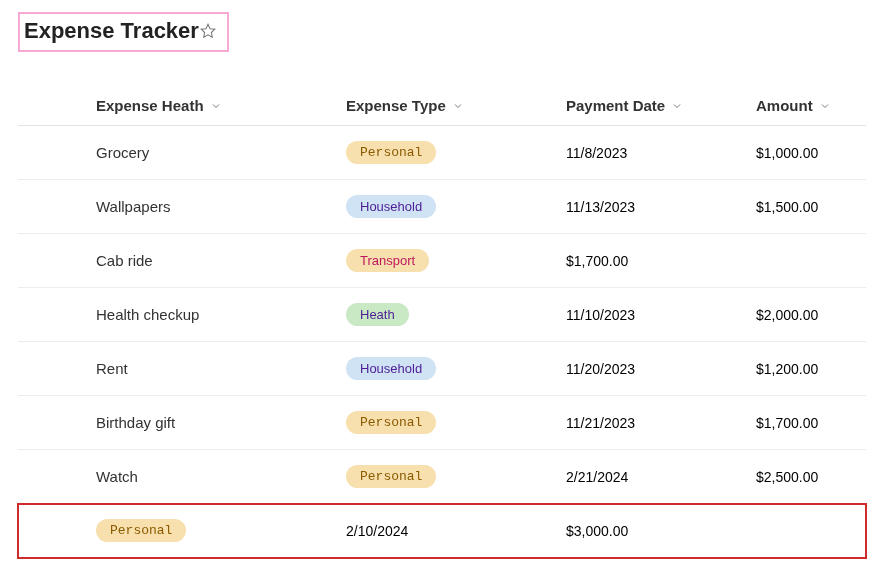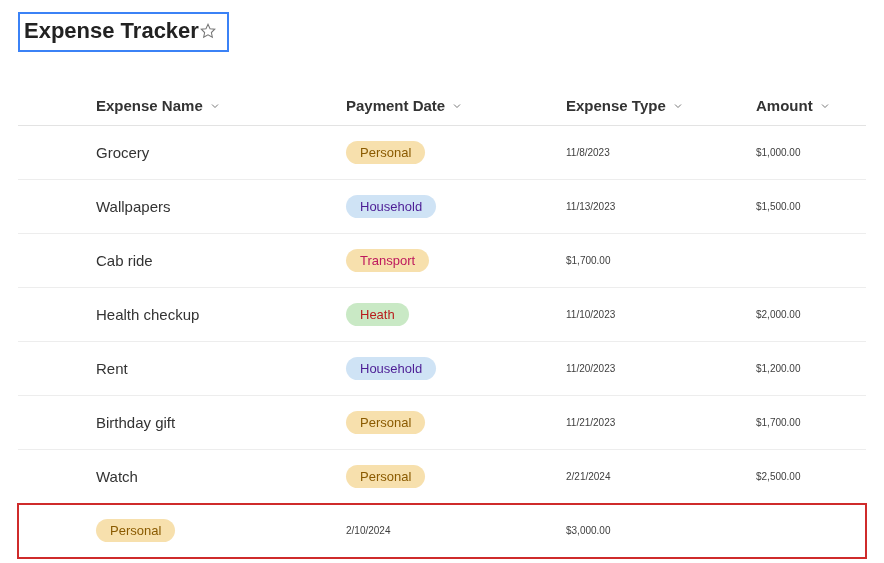--- a/index.html
+++ b/index.html
@@ -11,21 +11,21 @@
     overflow: hidden;
     color: #333;
   }
   .page { padding: 12px 18px 18px 18px; }
 
   .title-wrap {
     display: inline-flex;
     align-items: center;
     gap: 0;
     padding: 4px 10px 6px 4px;
-    border: 2px solid #3b82f6;
+    border: 2px solid #f9a8d4;
   }
   .page-title {
     font-size: 22px;
     font-weight: 600;
     color: #222;
   }
   .star {
     width: 18px; height: 18px;
     stroke: #777; stroke-width: 1.4; fill: none;
   }
@@ -55,34 +55,34 @@
     width: 12px; height: 12px;
     stroke: #555; stroke-width: 1.6; fill: none;
   }
 
   .tbody .trow {
     height: 54px;
     border-bottom: 1px solid #ededed;
   }
   .tbody .trow:first-child { border-top: none; }
   .name-cell { font-size: 15px; color: #333; display:flex; align-items:center; gap:4px;}
-  .date-cell, .amt-cell { font-size: 10px; color: #404040; }
+  .date-cell, .amt-cell { font-size: 14px; color: #000000; }
 
   .badge {
     display: inline-block;
     padding: 5px 14px;
     border-radius: 16px;
     font-size: 13px;
     font-weight: 500;
     line-height: 1;
   }
-  .badge-personal  { background:#f7e0ad; color:#8a5a00; }
+  .badge-personal  { background:#f7e0ad; color:#8a5a00;font-family:Liberation Mono, monospace; }
   .badge-household { background:#cfe3f5; color:#4c1d95; }
   .badge-transport { background:#f7e0ad; color:#be185d; }
-  .badge-health    { background:#c9e9c5; color:#b91c1c; }
+  .badge-health    { background:#c9e9c5; color:#4c1d95; }
 
   .trow.highlight {
     outline: 2px solid #cf2b2b;
     outline-offset: -1px;
   }
 
   .spark {
     width: 14px; height: 14px;
     stroke:#cf2b2b; stroke-width:1.6; fill:none;
     margin-left:-14px;
@@ -97,33 +97,33 @@
     <span class="page-title">Expense Tracker</span>
     <svg class="star" viewBox="0 0 24 24">
       <polygon points="12,3 14.7,9 21,9.6 16.5,14 17.8,20.4 12,17.2 6.2,20.4 7.5,14 3,9.6 9.3,9"></polygon>
     </svg>
   </div>
 
   <div class="table">
     <div class="thead">
       <div></div>
       <div class="th">
-        <span>Expense Name</span>
+        <span>Expense Heath</span>
+        <svg class="chev" viewBox="0 0 24 24">
+            <polyline points="6,9 12,15 18,9"></polyline>
+          </svg>
+      </div>
+      <div class="th">
+        <span>Expense Type</span>
         <svg class="chev" viewBox="0 0 24 24">
             <polyline points="6,9 12,15 18,9"></polyline>
           </svg>
       </div>
       <div class="th">
         <span>Payment Date</span>
-        <svg class="chev" viewBox="0 0 24 24">
-            <polyline points="6,9 12,15 18,9"></polyline>
-          </svg>
-      </div>
-      <div class="th">
-        <span>Expense Type</span>
         <svg class="chev" viewBox="0 0 24 24">
             <polyline points="6,9 12,15 18,9"></polyline>
           </svg>
       </div>
       <div class="th">
         <span>Amount</span>
         <svg class="chev" viewBox="0 0 24 24">
             <polyline points="6,9 12,15 18,9"></polyline>
           </svg>
       </div>

